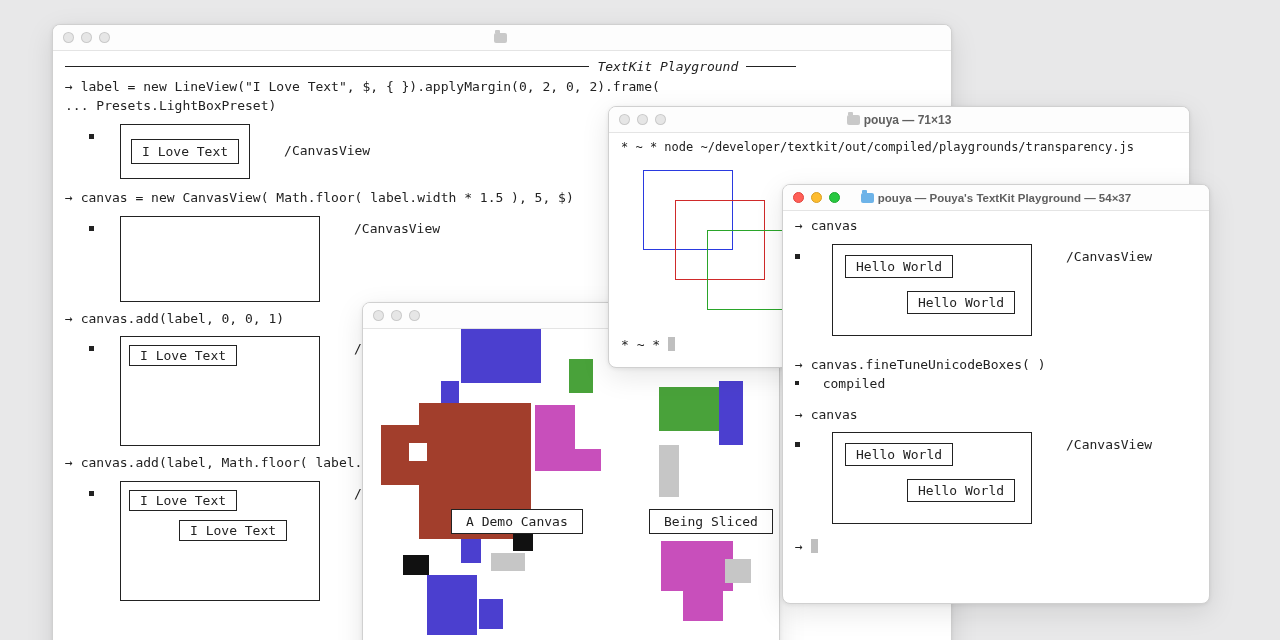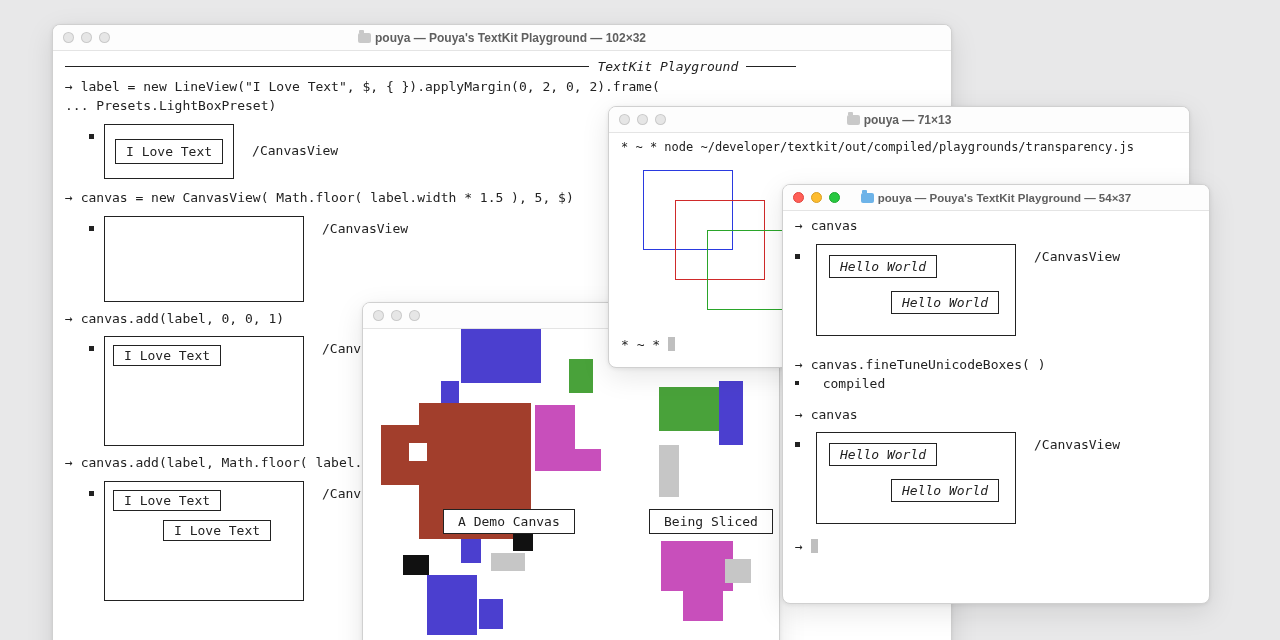--- a/index.html
+++ b/index.html
@@ -38,50 +38,50 @@
   .folder-ico::before { content:""; position:absolute; top:-3px; left:1px; width:5px; height:3px; background:#c9c9c9; border-radius:1px 1px 0 0; }
   .folder-ico.blue { background:#6db3e8; }
   .folder-ico.blue::before { background:#6db3e8; }
   .content { padding: 6px 12px 12px; }
   .mono { font-family: ui-monospace,"SF Mono",Menlo,Consolas,monospace; font-size:13px; line-height:1.45; color:#222; white-space:pre; }
   .hr-title { display:flex; align-items:center; gap:8px; margin: 2px 0 4px; }
   .hr-title .line { height:1px; background:#222; flex:none; }
   .hr-title .line.left { width:60%; }
   .hr-title .line.right { width:50px; }
   .hr-title .txt { font-style: italic; font-size:13px; color:#222; }
-  .bullet-row { display:flex; align-items:flex-start; gap:10px; margin:8px 0 6px; }
+  .bullet-row { display:flex; align-items:flex-start; gap:26px; margin:8px 0 6px; }
   .bullet { width:5px; height:5px; background:#222; margin-top:10px; margin-left:24px; }
   .card { border:1.5px solid #222; padding:10px; position:relative; }
   .tag { margin-left:8px; color:#222; }
   .ilove { border:1.5px solid #222; padding:4px 10px; display:inline-block; }
   .cnv { width:200px; height:86px; }
   .cnv2 { width:200px; height:110px; position:relative; }
   .small-lbl { border:1.5px solid #222; padding:2px 10px; position:absolute; font-size:13px; }
   
   .sq { position:absolute; width:90px; height:80px; border:1.5px solid; }
   
   .pixelart { position:relative; width:100%; height:100%; }
   .px { position:absolute; }
   .demo-label { position:absolute; border:1.5px solid #222; background:#fff; padding:4px 14px; font-size:13px; }
   
-  .hw-card { border:1.5px solid #222; width:200px; height:92px; position:relative; margin-left:6px;font-style:italic; }
+  .hw-card { border:1.5px solid #222; width:200px; height:92px; position:relative; margin-left:6px; }
   .hw-box { border:1.5px solid #222; padding:3px 10px; position:absolute; font-size:13px; }
   .cursor { display:inline-block; width:7px; height:14px; background:#bfbfbf; vertical-align:-2px; }
 </style>
 </head>
 <body>
 
 <div class="window" style="left:52px; top:24px; width:900px; height:660px;">
   <div class="titlebar">
     <div class="traffic">
       <span class="dot grey"></span>
       <span class="dot grey"></span>
       <span class="dot grey"></span>
     </div>
-    <div class="title"><span class="folder-ico"></span><span>pouya — Pouya's TextKit Playground — 102×32</span></div>
+    <div class="title"><span class="folder-ico"></span></div>
   </div>
   <div class="content">
     <div class="hr-title">
       <span class="line left"></span>
       <span class="txt">TextKit Playground</span>
       <span class="line right"></span>
     </div>
     <div class="mono">→ label = new LineView("I Love Text", $, { }).applyMargin(0, 2, 0, 2).frame(</div>
     <div class="mono">... Presets.LightBoxPreset)</div>
 
@@ -148,21 +148,21 @@
 
     <div class="px" style="left:274px; top:0; width:18px; height:400px; background:#fff"></div>
 
     <div class="px" style="left:296px; top:58px; width:64px; height:44px; background:#49a23a"></div>
     <div class="px" style="left:296px; top:0; width:48px; height:30px; background:#4b3fcf"></div>
     <div class="px" style="left:356px; top:52px; width:24px; height:64px; background:#4b3fcf"></div>
     <div class="px" style="left:296px; top:116px; width:20px; height:52px; background:#c6c6c6"></div>
     <div class="px" style="left:298px; top:212px; width:72px; height:50px; background:#c84fbb"></div>
     <div class="px" style="left:320px; top:262px; width:40px; height:30px; background:#c84fbb"></div>
     <div class="px" style="left:362px; top:230px; width:26px; height:24px; background:#c6c6c6"></div>
-    <div class="demo-label" style="left:80px; top:180px">A Demo Canvas</div>
+    <div class="demo-label" style="left:88px; top:180px">A Demo Canvas</div>
     <div class="demo-label" style="left:286px; top:180px">Being Sliced</div>
   </div>
 </div>
 
 <div class="window" style="left:608px; top:106px; width:582px; height:262px;">
   <div class="titlebar">
     <div class="traffic">
       <span class="dot grey"></span>
       <span class="dot grey"></span>
       <span class="dot grey"></span>

